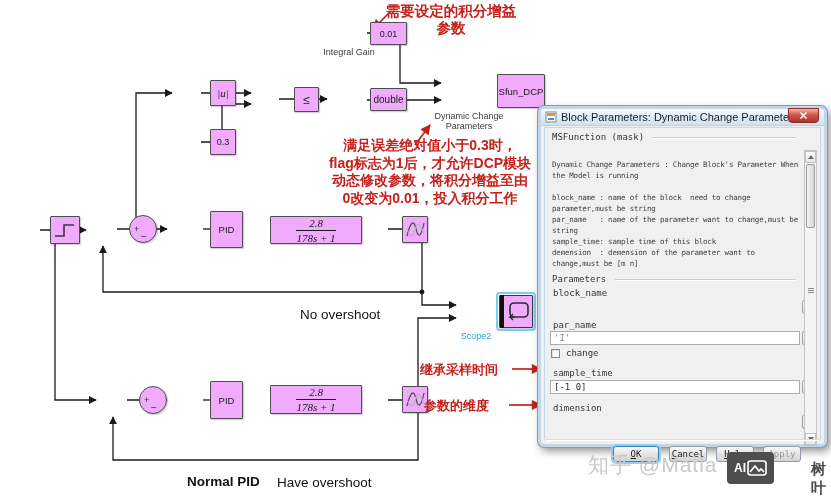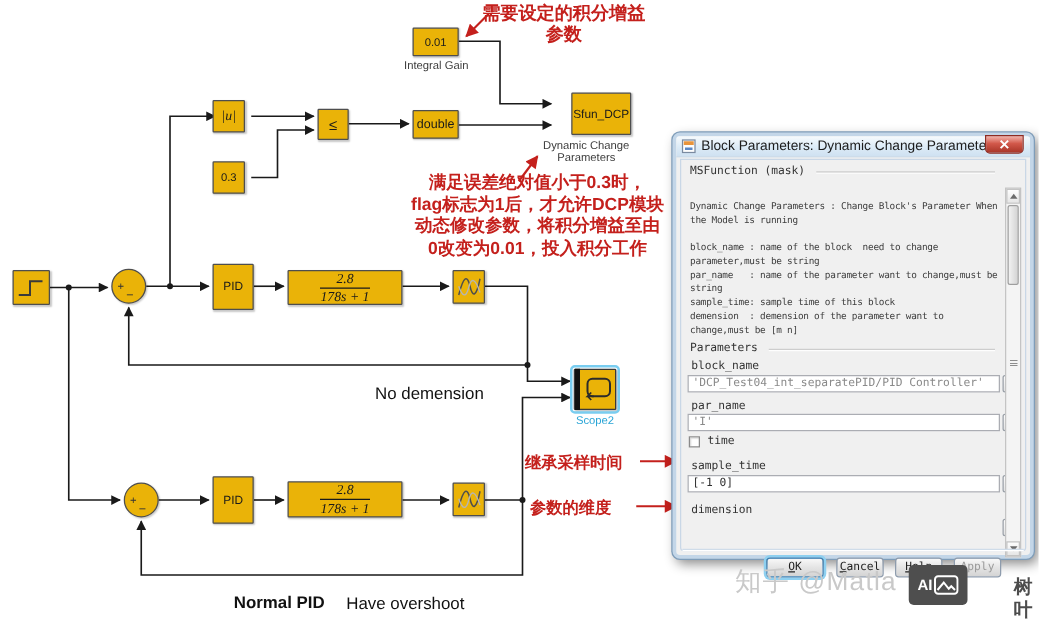--- a/index.html
+++ b/index.html
@@ -5,24 +5,24 @@
   * { margin:0; padding:0; box-sizing:border-box; }
   html,body { background:#ffffff; }
   #canvas {
     position:relative; width:831px; height:500px; background:#ffffff;
     font-family:"Liberation Sans", sans-serif; overflow:hidden;
   }
   #wires { position:absolute; left:0; top:0; z-index:1; }
 
   
   .blk {
-    position:absolute; background:#eab308; border:1.5px solid #4e4e4e;
+    position:absolute; background:#f0abfc; border:1.5px solid #4e4e4e;
     display:flex; align-items:center; justify-content:center;
     font-size:10px; color:#1a1a1a; z-index:2;
-    box-shadow:1px 1px 1.5px rgba(0,0,0,.22); border-radius:1px;
+    box-shadow:1px 1px 1.5px rgba(0,0,0,.22); border-radius:1px;margin-left:40px;
   }
   .round { border-radius:50%; }
   .blk-label { position:absolute; z-index:2; font-size:9px; color:#3c3c3c; text-align:center; }
   .sum-plus  { position:absolute; left:4px; top:8px;  font-size:9px; color:#333; }
   .sum-minus { position:absolute; left:11px; bottom:0px; font-size:10px; color:#333; }
   .tf-frac { text-align:center; font-family:"Liberation Serif", serif; font-style:italic; font-size:11px; line-height:12px; }
   .tf-frac .num { display:block; border-bottom:1px solid #1a1a1a; padding:0 4px 1px; }
   .tf-frac .den { display:block; padding-top:1px; }
   .abs-txt { font-family:"Liberation Serif", serif; font-style:italic; font-size:11px; }
   .relop-txt { font-size:12px; }
@@ -256,21 +256,21 @@
 
   <div class="blk" id="blk-scope" style="left:459px; top:295px; width:34px; height:33px;">
     <span class="portbar"></span>
     <svg width="26" height="27" style="margin-left:4px;">
       <rect x="5" y="5" width="18" height="14" rx="4" stroke="#2b2b2b" stroke-width="1.6" fill="none"></rect>
       <path d="M10,19 H5 l3,-3 M5,19 l3,3" stroke="#2b2b2b" stroke-width="1.4" fill="none"></path>
     </svg>
   </div>
   <div class="blk-label scope-label" style="left:456px; top:331px; width:40px;">Scope2</div>
 
-  <div class="cap" style="left:300px; top:307px;">No demension</div>
+  <div class="cap" style="left:300px; top:307px;">No overshoot</div>
   <div class="cap-bold" style="left:187px; top:474px;">Normal PID</div>
   <div class="cap" style="left:277px; top:475px;">Have overshoot</div>
 
   <div class="red-note" id="note-gain">需要设定的积分增益
 参数</div>
   <div class="red-note" id="note-dcp">满足误差绝对值小于0.3时，
 flag标志为1后，才允许DCP模块
 动态修改参数，将积分增益至由
 0改变为0.01，投入积分工作</div>
   <div class="red-note" id="note-st">继承采样时间</div>
@@ -303,29 +303,28 @@
 par_name   : name of the parameter want to change,must be
 string
 sample_time: sample time of this block
 demension  : demension of the parameter want to
 change,must be [m n]</div>
 
       <span class="dlg-lbl" style="left:7px; top:146px;">Parameters</span>
       <span class="grp-rule" style="left:70px; right:24px; top:151px;"></span>
 
       <span class="dlg-lbl" style="left:8px; top:160px;">block_name</span>
-      <div class="fld gray" style="top:172px;">'DCP_Test04_int_separatePID/PID Controller'</div>
       <span class="fx-btn" style="top:172px;"></span>
 
       <span class="dlg-lbl" style="left:8px; top:192px;">par_name</span>
       <div class="fld gray" style="top:203px;">'I'</div>
       <span class="fx-btn" style="top:203px;"></span>
 
       <span id="chk-reset"></span>
-      <span class="dlg-lbl" style="left:21px; top:220px;">time</span>
+      <span class="dlg-lbl" style="left:21px; top:220px;">change</span>
 
       <span class="dlg-lbl" style="left:8px; top:240px;">sample_time</span>
       <div class="fld dark" style="top:252px;">[-1 0]</div>
       <span class="fx-btn" style="top:252px;"></span>
 
       <span class="dlg-lbl" style="left:8px; top:275px;">dimension</span>
       <span class="fx-btn" style="top:287px;"></span>
 
       <div id="dlg-scroll">
         <span class="sb-btn sb-up">

